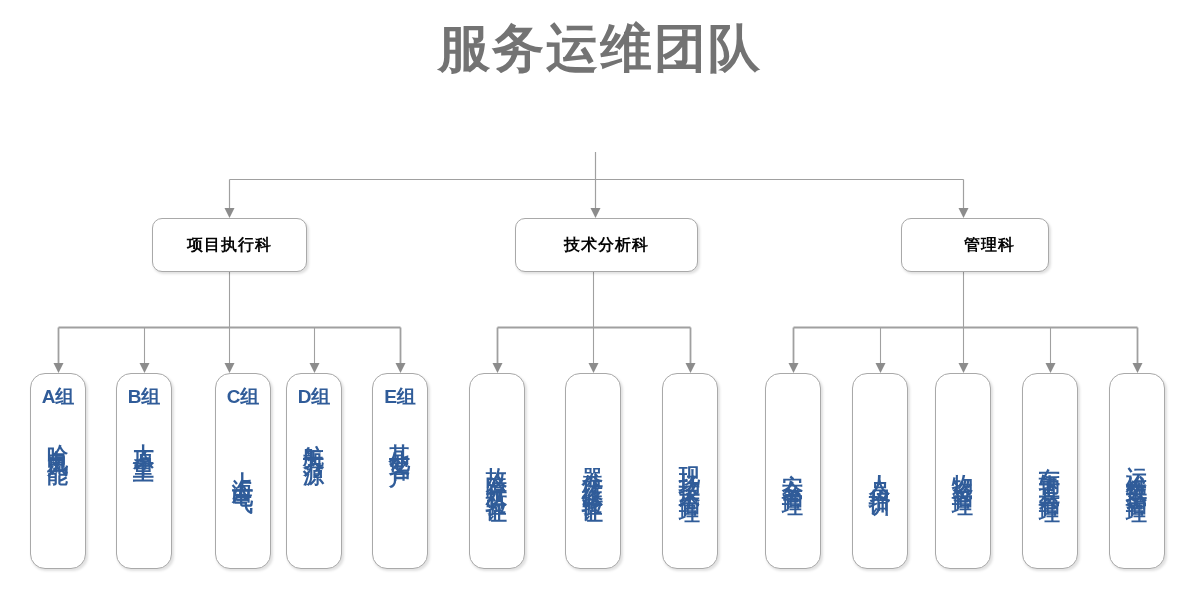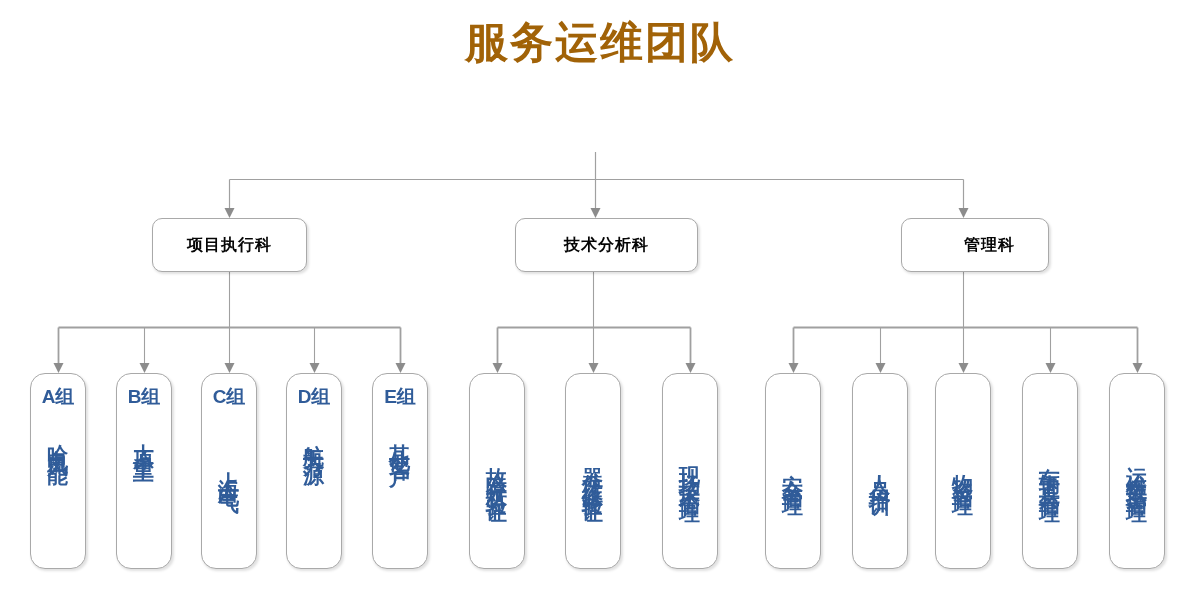--- a/index.html
+++ b/index.html
@@ -6,21 +6,21 @@
   .canvas{
     position:relative;
     width:1200px;height:596px;
     background:#ffffff;
     font-family:"Liberation Sans","DejaVu Sans",sans-serif;
     overflow:hidden;
   }
   .title{
     position:absolute;left:0;top:14px;width:100%;
     text-align:center;
-    font-size:43px;font-weight:900;color:#a16207;
+    font-size:52px;font-weight:900;color:#737373;
     letter-spacing:2px;
   }
   .node{
     position:absolute;
     background:#ffffff;
     border:1.6px solid #a9a9a9;
     border-radius:10px;
     box-shadow:1.5px 2px 2.5px rgba(0,0,0,0.12);
     display:flex;align-items:center;justify-content:center;
     box-sizing:border-box;
@@ -131,21 +131,21 @@
   </div>
 
   <div class="leaf top-align" style="left:30px;">
     <div class="leaf-group">A组</div>
     <div class="leaf-name">哈电风能</div>
   </div>
   <div class="leaf top-align" style="left:116px;">
     <div class="leaf-group">B组</div>
     <div class="leaf-name">太原重工</div>
   </div>
-  <div class="leaf top-align" style="left:201px;gap:28px;">
+  <div class="leaf top-align" style="left:215px;gap:28px;">
     <div class="leaf-group">C组</div>
     <div class="leaf-name">上海电气</div>
   </div>
   <div class="leaf top-align" style="left:286px;">
     <div class="leaf-group">D组</div>
     <div class="leaf-name">航天万源</div>
   </div>
   <div class="leaf top-align" style="left:372px;">
     <div class="leaf-group">E组</div>
     <div class="leaf-name">其他客户</div>

